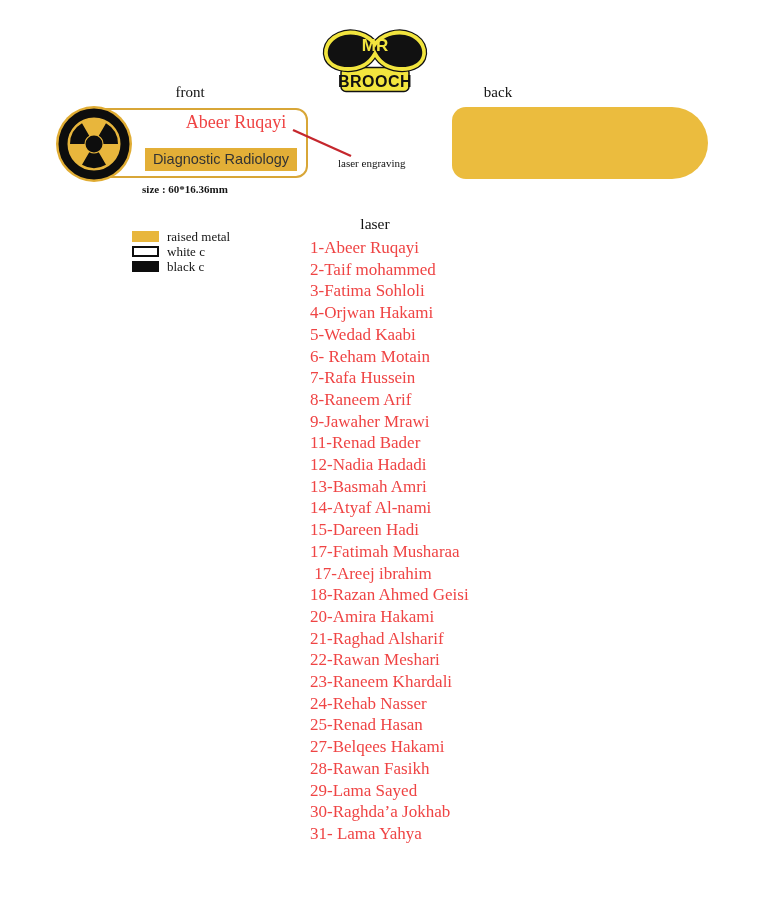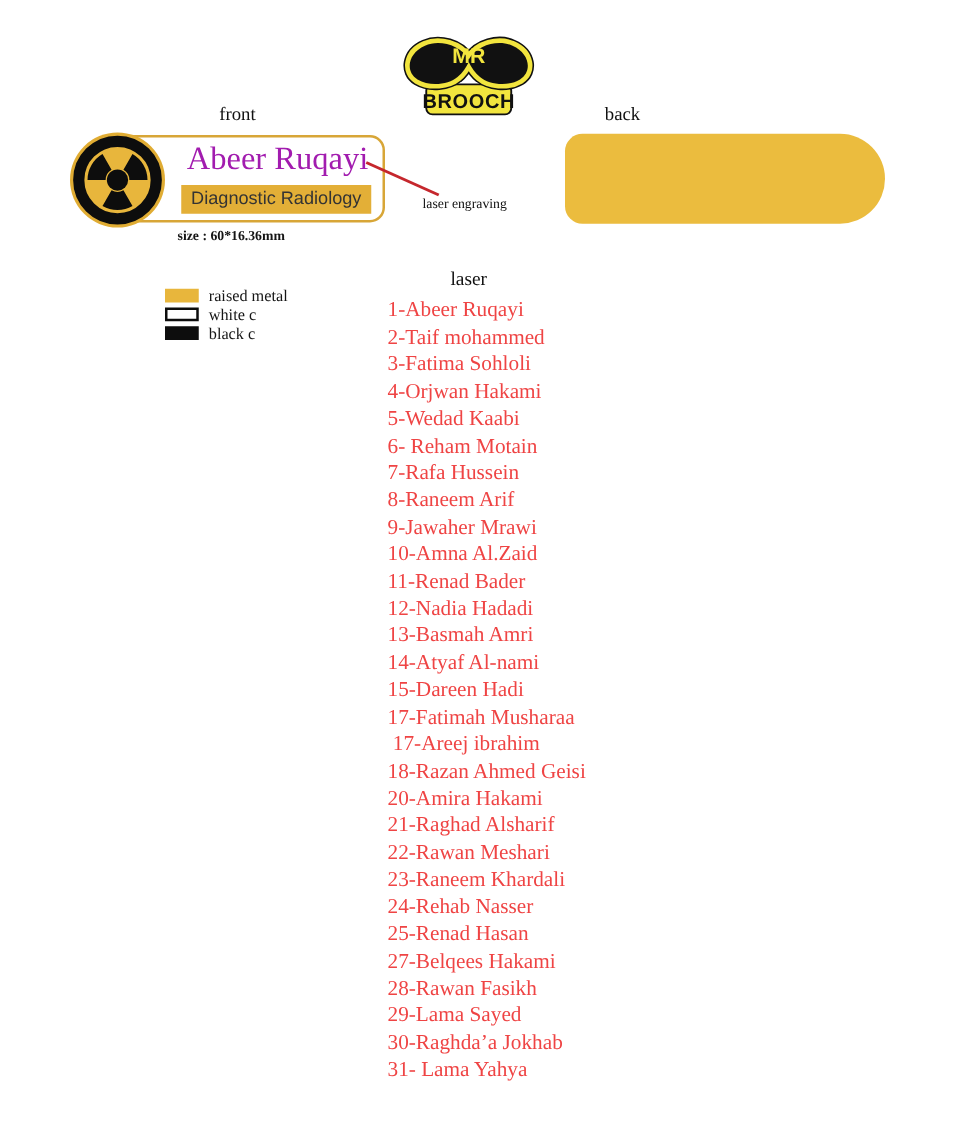--- a/index.html
+++ b/index.html
@@ -27,22 +27,22 @@
   .back-label  { left: 458px; top: 84px; }
 
   
   .front-badge { position: absolute; left: 55px; top: 105px; width: 258px; height: 78px; }
   .badge-rect {
     position: absolute; left: 38px; top: 3px; width: 215px; height: 70px;
     background: #ffffff; border: 2px solid #d8a637; border-radius: 12px;
   }
   .rad-icon { position: absolute; left: 0; top: 0; width: 78px; height: 78px; }
   .badge-name {
-    position: absolute; left: 92px; top: 7px; width: 150px;
-    text-align: center; font-size: 26px; color: #a21caf;
+    position: absolute; left: 106px; top: 7px; width: 150px;
+    text-align: center; font-size: 18px; color: #ef4444;
     font-family: "Liberation Serif", serif;
   }
   .badge-specialty {
     position: absolute; left: 90px; top: 43px; width: 152px; height: 23px;
     background: #e3af37; color: #333333; text-align: center;
     font-family: "Liberation Sans", sans-serif; font-size: 14.5px; line-height: 23px;
   }
 
   
   .pointer-line { position: absolute; left: 285px; top: 122px; width: 80px; height: 45px; }
@@ -141,21 +141,20 @@
   <div class="name-list">
       <div class="name-row">1-Abeer Ruqayi</div>
       <div class="name-row">2-Taif mohammed</div>
       <div class="name-row">3-Fatima Sohloli</div>
       <div class="name-row">4-Orjwan Hakami</div>
       <div class="name-row">5-Wedad Kaabi</div>
       <div class="name-row">6- Reham Motain</div>
       <div class="name-row">7-Rafa Hussein</div>
       <div class="name-row">8-Raneem Arif</div>
       <div class="name-row">9-Jawaher Mrawi</div>
-      <div class="name-row">10-Amna Al.Zaid</div>
       <div class="name-row">11-Renad Bader</div>
       <div class="name-row">12-Nadia Hadadi</div>
       <div class="name-row">13-Basmah Amri</div>
       <div class="name-row">14-Atyaf Al-nami</div>
       <div class="name-row">15-Dareen Hadi</div>
       <div class="name-row">17-Fatimah Musharaa</div>
       <div class="name-row"> 17-Areej ibrahim</div>
       <div class="name-row">18-Razan Ahmed Geisi</div>
       <div class="name-row">20-Amira Hakami</div>
       <div class="name-row">21-Raghad Alsharif</div>

